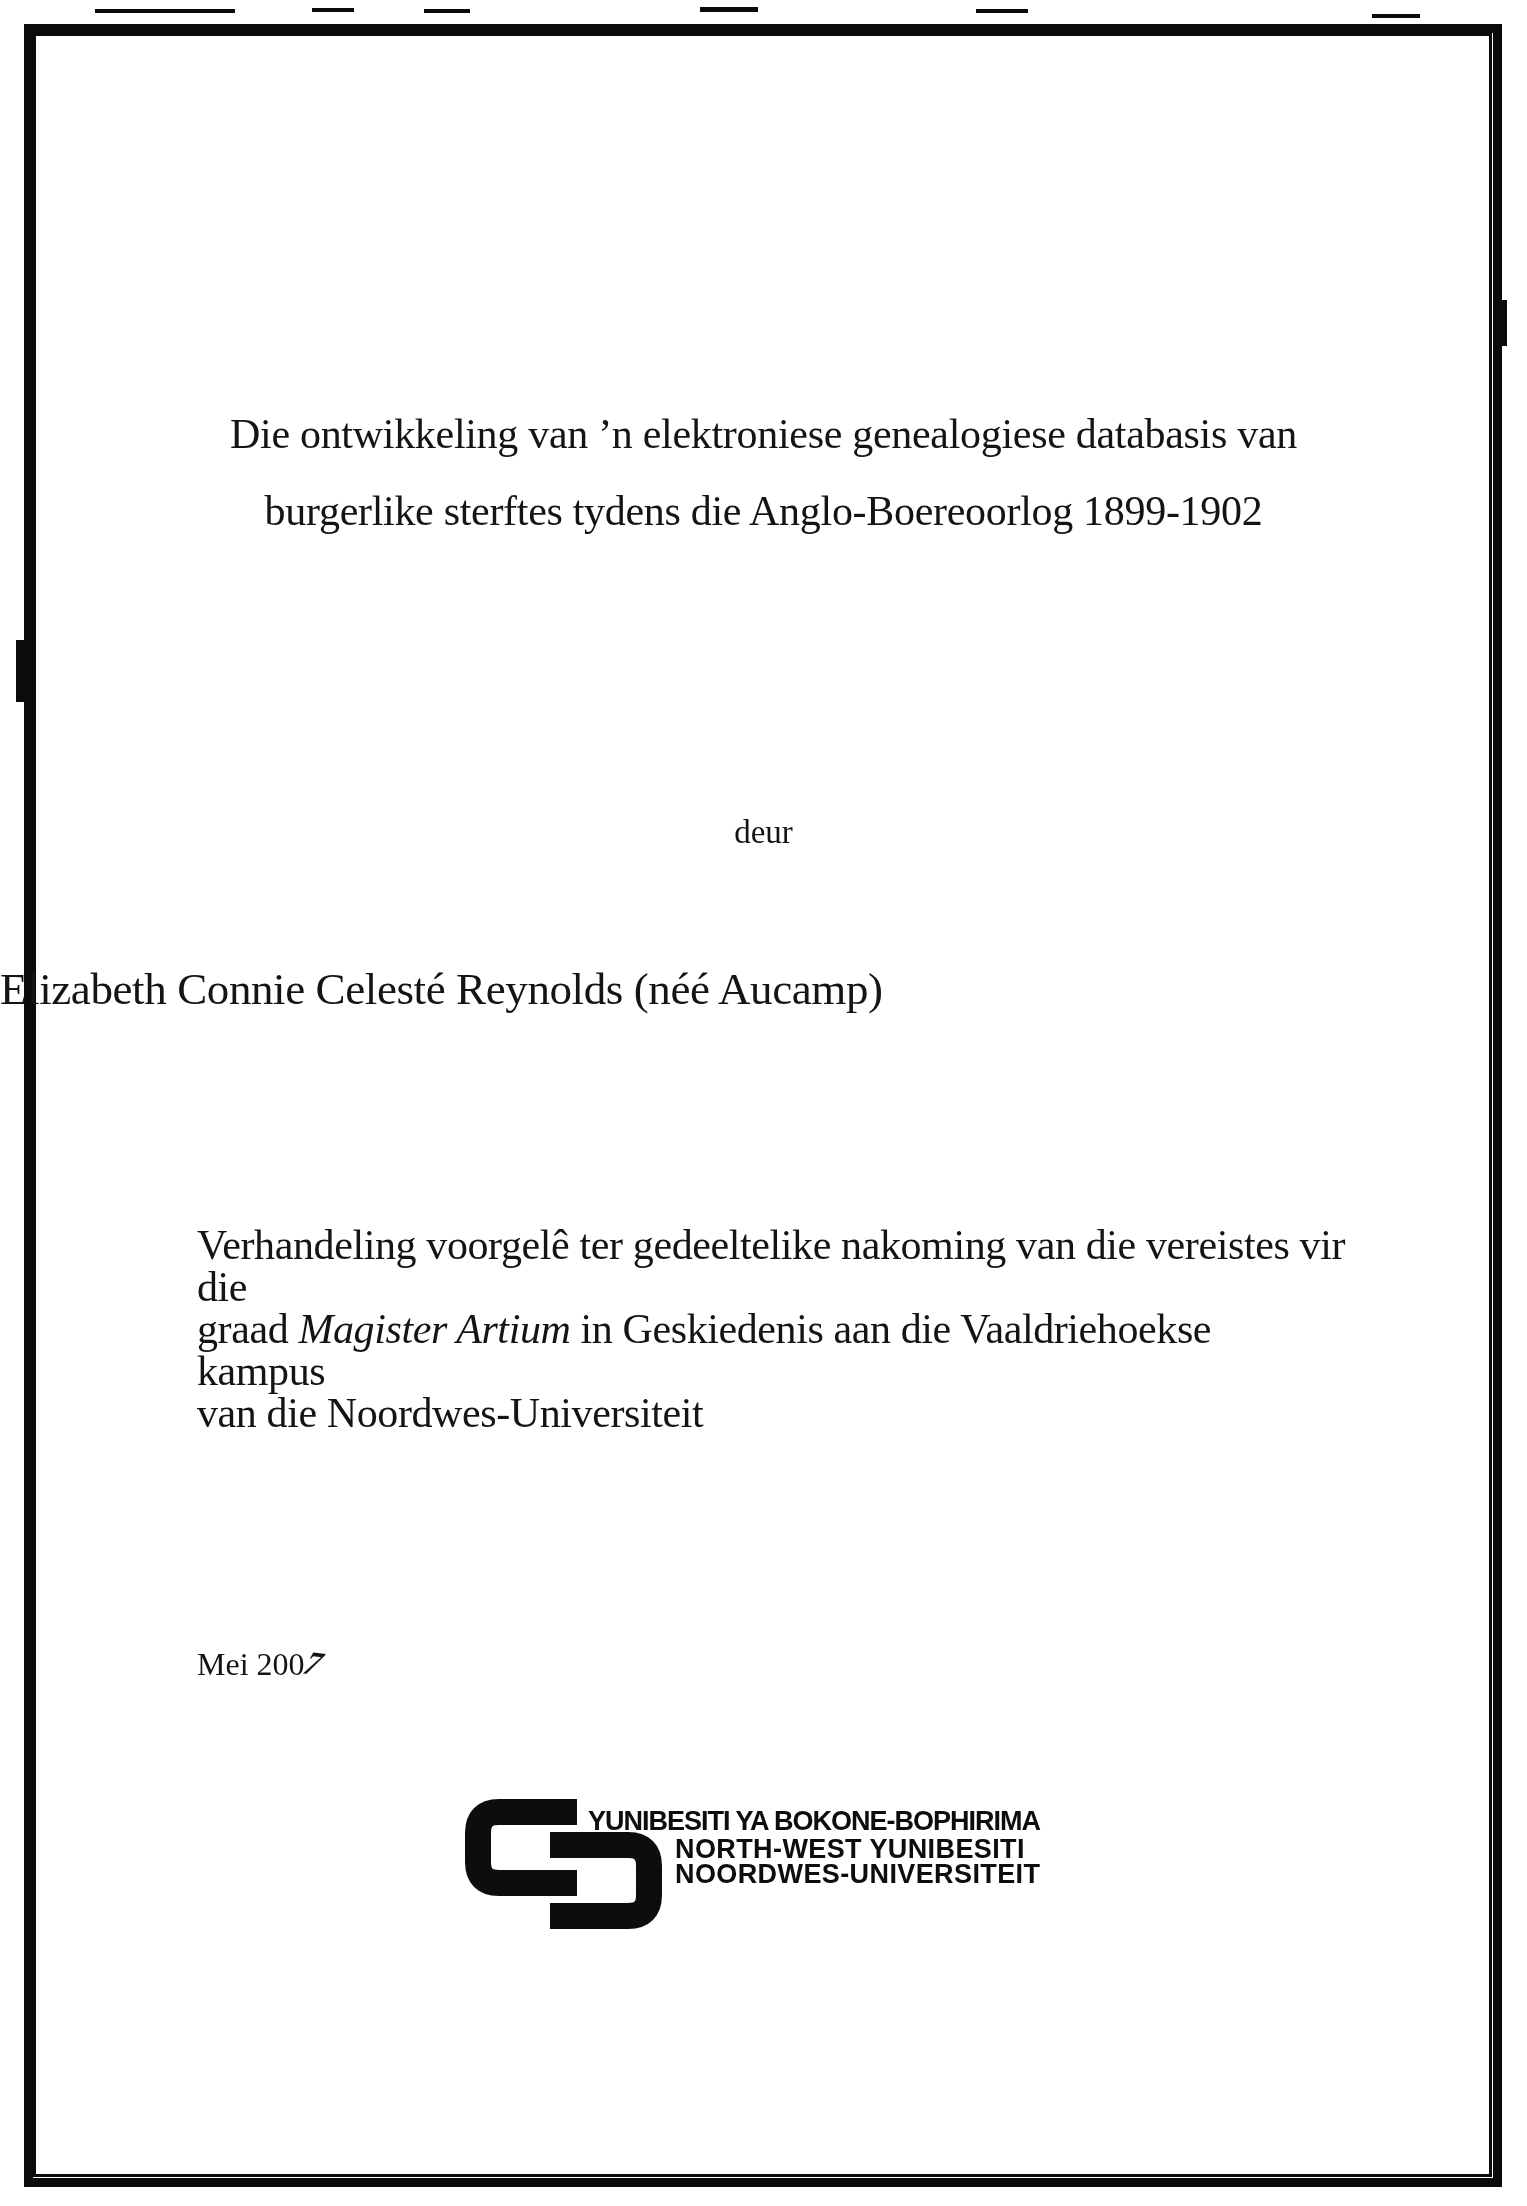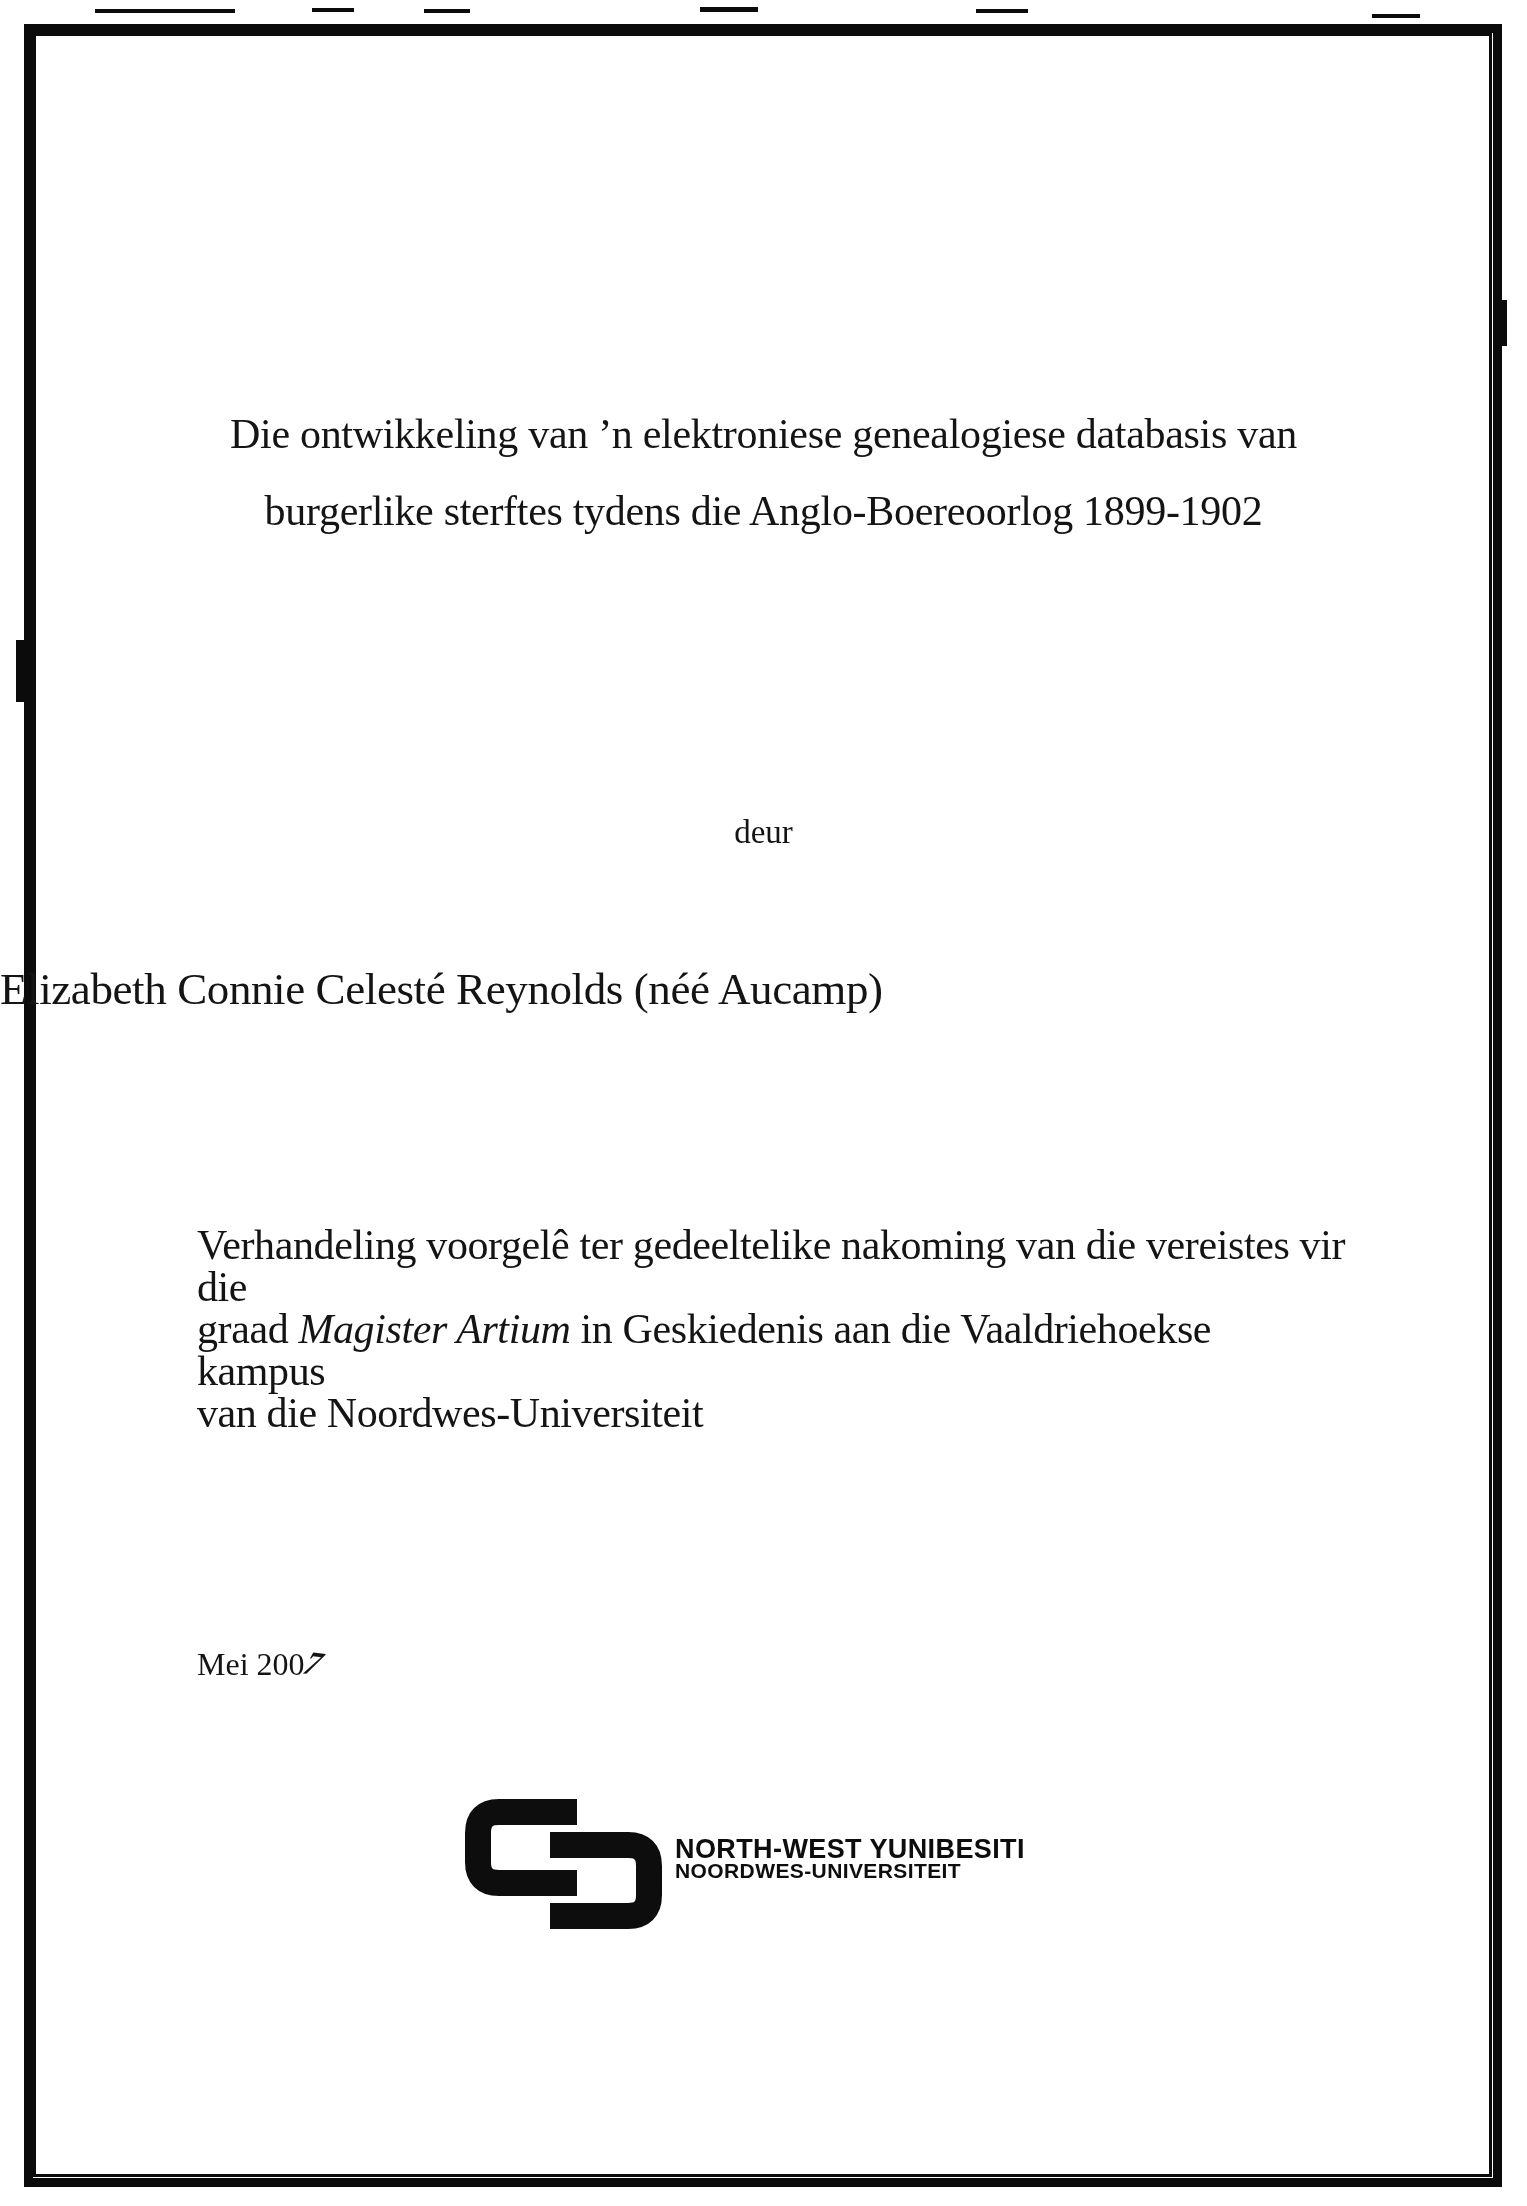--- a/index.html
+++ b/index.html
@@ -40,21 +40,21 @@
           font-weight:600; }
 
   
   .logo { position:absolute; left:465px; top:1798px; width:640px; height:132px;
           color:#0d0d0d; }
   .logo svg { position:absolute; left:0; top:1px; }
   .logo-text { position:absolute; font-family:"Liberation Sans", sans-serif;
                font-weight:700; white-space:nowrap; }
   .lt1 { left:123px; top:8px;  font-size:27px; letter-spacing:-1px; }
   .lt2 { left:210px; top:36px; font-size:27px; letter-spacing:0.4px; }
-  .lt3 { left:210px; top:61px; font-size:21px; letter-spacing:0.4px; }
+  .lt3 { left:210px; top:61px; font-size:27px; letter-spacing:0.4px; }
 </style>
 </head>
 <body>
 
 <div class="artifact" style="left:95px;  top:9px;  width:140px; height:4px;"></div>
 <div class="artifact" style="left:312px; top:8px;  width:42px;  height:4px;"></div>
 <div class="artifact" style="left:424px; top:9px;  width:46px;  height:4px;"></div>
 <div class="artifact" style="left:700px; top:7px;  width:58px;  height:5px;"></div>
 <div class="artifact" style="left:976px; top:9px;  width:52px;  height:4px;"></div>
 <div class="artifact" style="left:1372px;top:14px; width:48px;  height:4px;"></div>
@@ -84,15 +84,16 @@
   <div><span>Mei 200</span><span class="odd7">7</span></div>
 </div>
 
 <div class="logo">
   <svg width="200" height="130" viewBox="0 0 200 130" aria-hidden="true">
     <g fill="none" stroke="#0d0d0d" stroke-width="26" stroke-linejoin="round" stroke-linecap="butt">
       <path d="M112 13 H34 Q13 13 13 34 V63 Q13 84 34 84 H112"></path>
       <path d="M85 46 H163 Q184 46 184 67 V96 Q184 117 163 117 H85"></path>
     </g>
   </svg>
+  <div class="logo-text lt1">YUNIBESITI YA BOKONE-BOPHIRIMA</div>
   <div class="logo-text lt2">NORTH-WEST YUNIBESITI</div>
   <div class="logo-text lt3">NOORDWES-UNIVERSITEIT</div>
 </div>
 
 </body></html>

